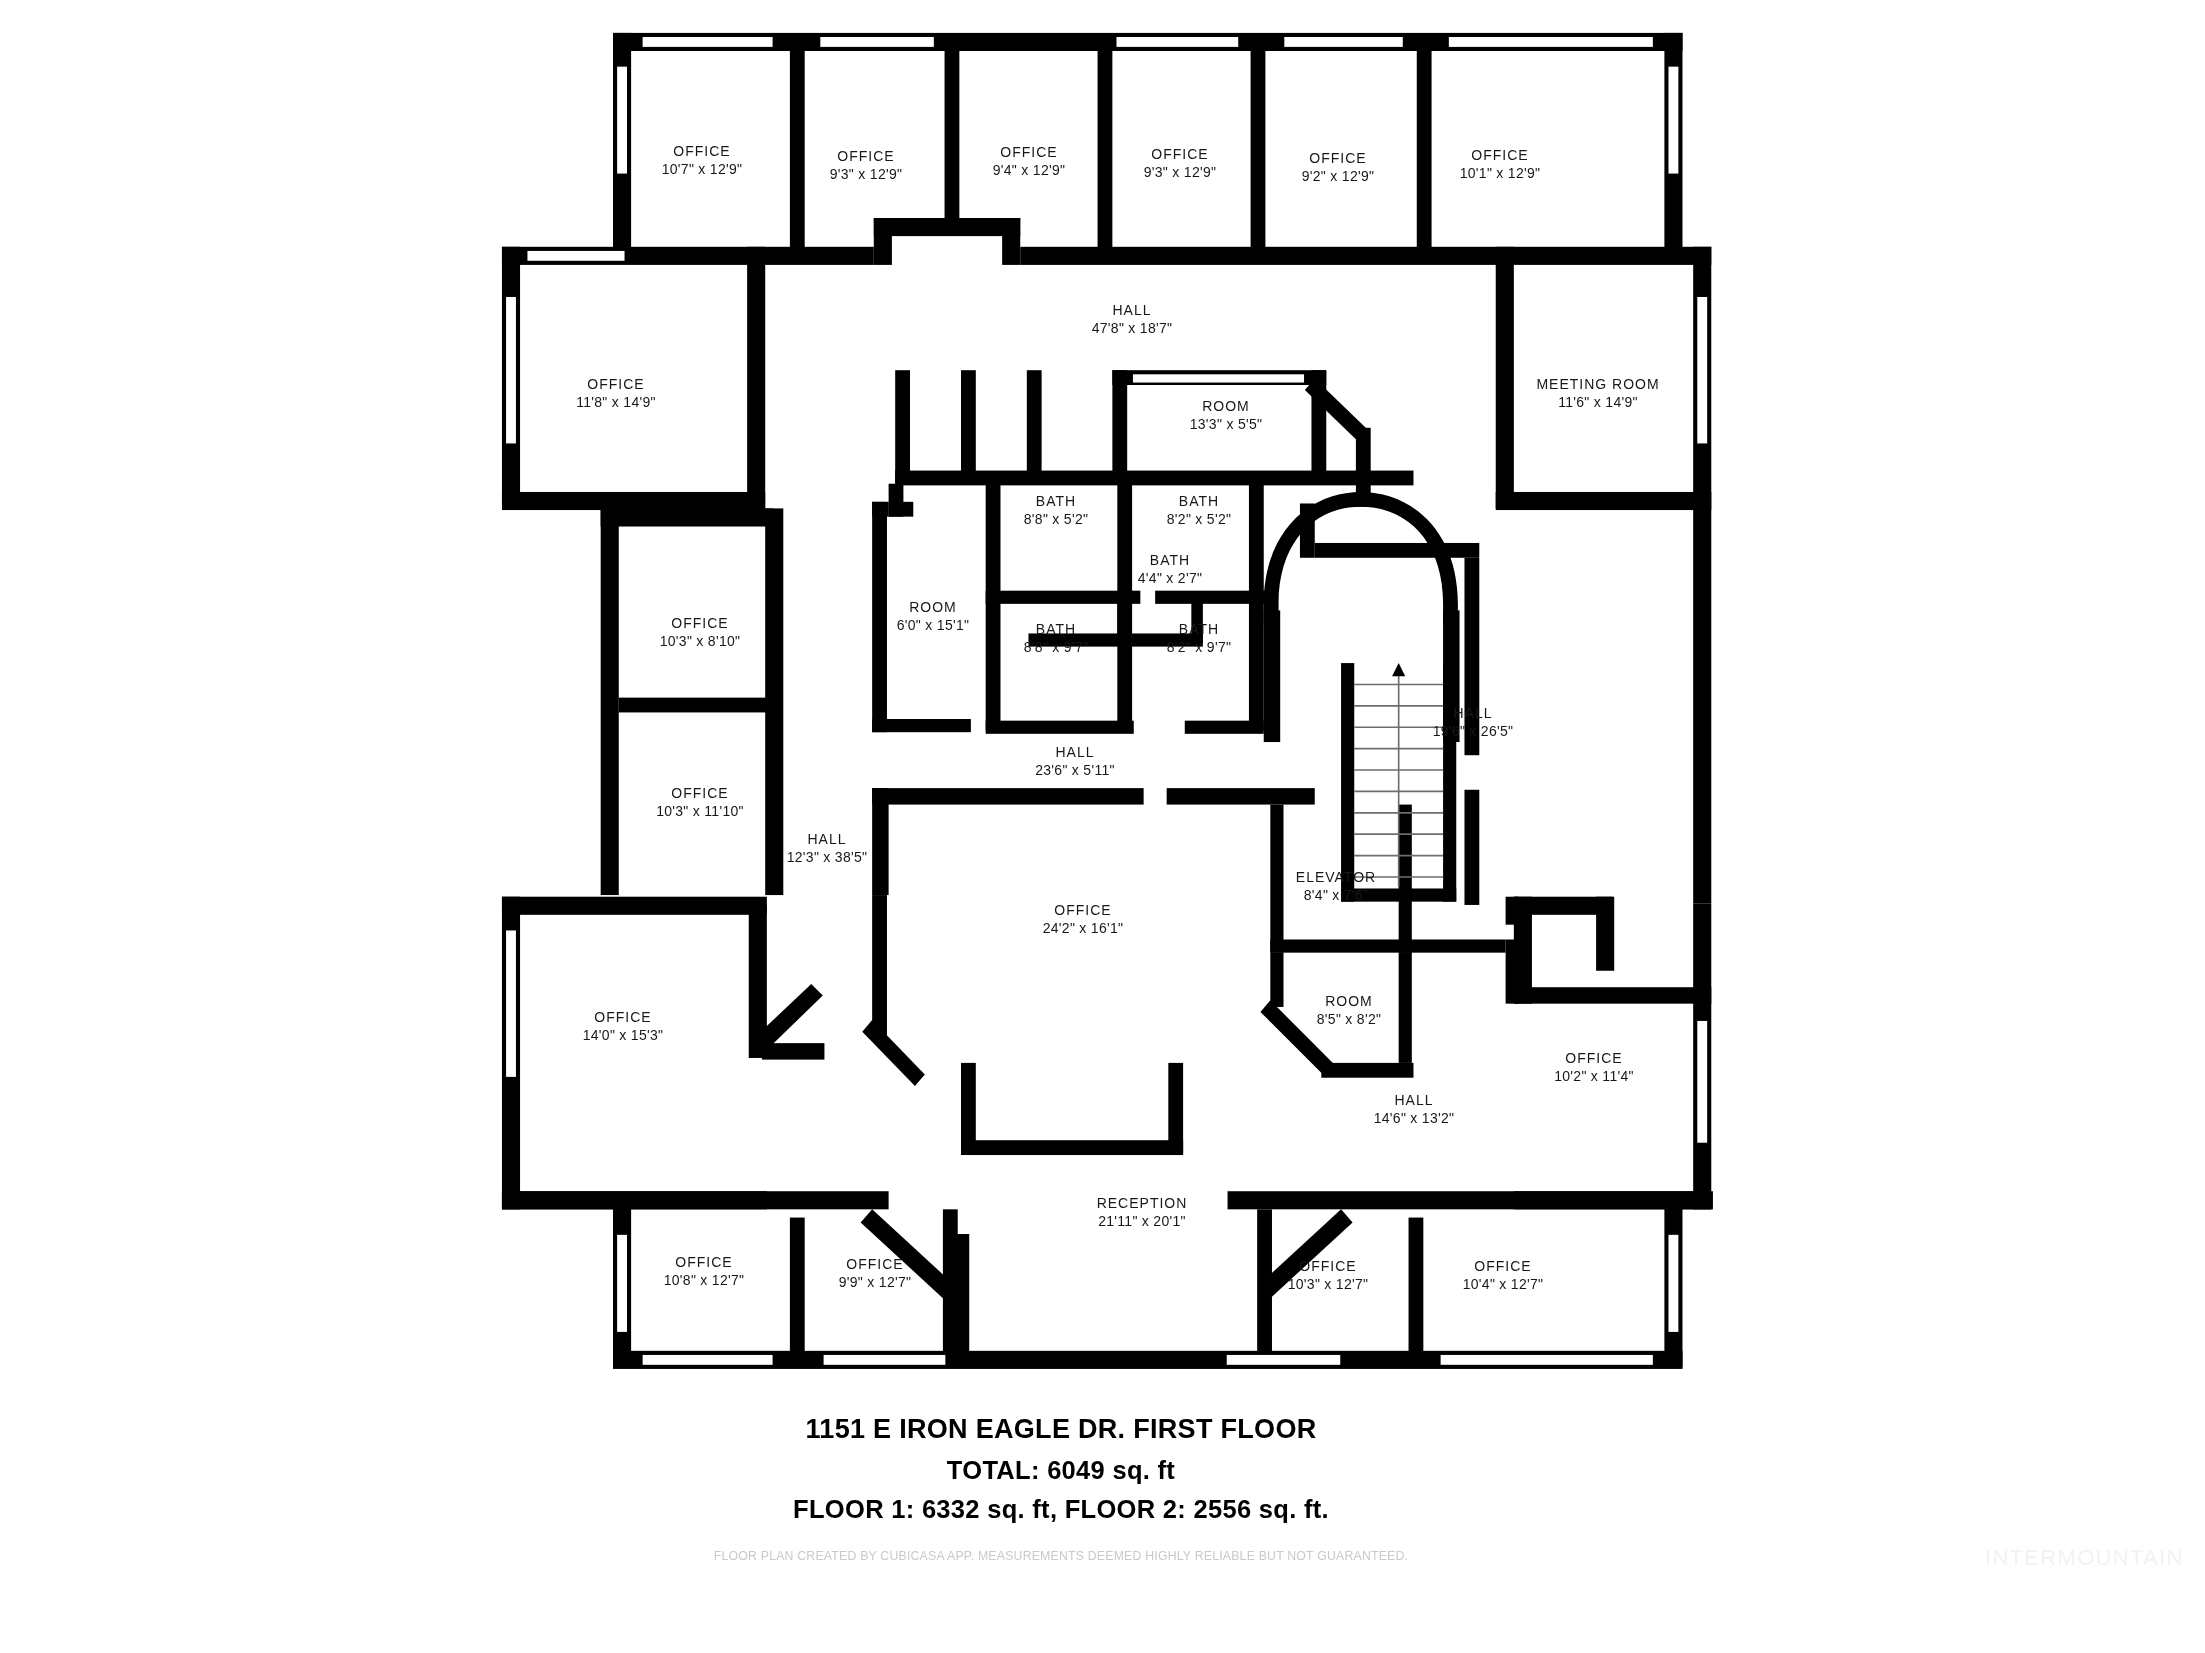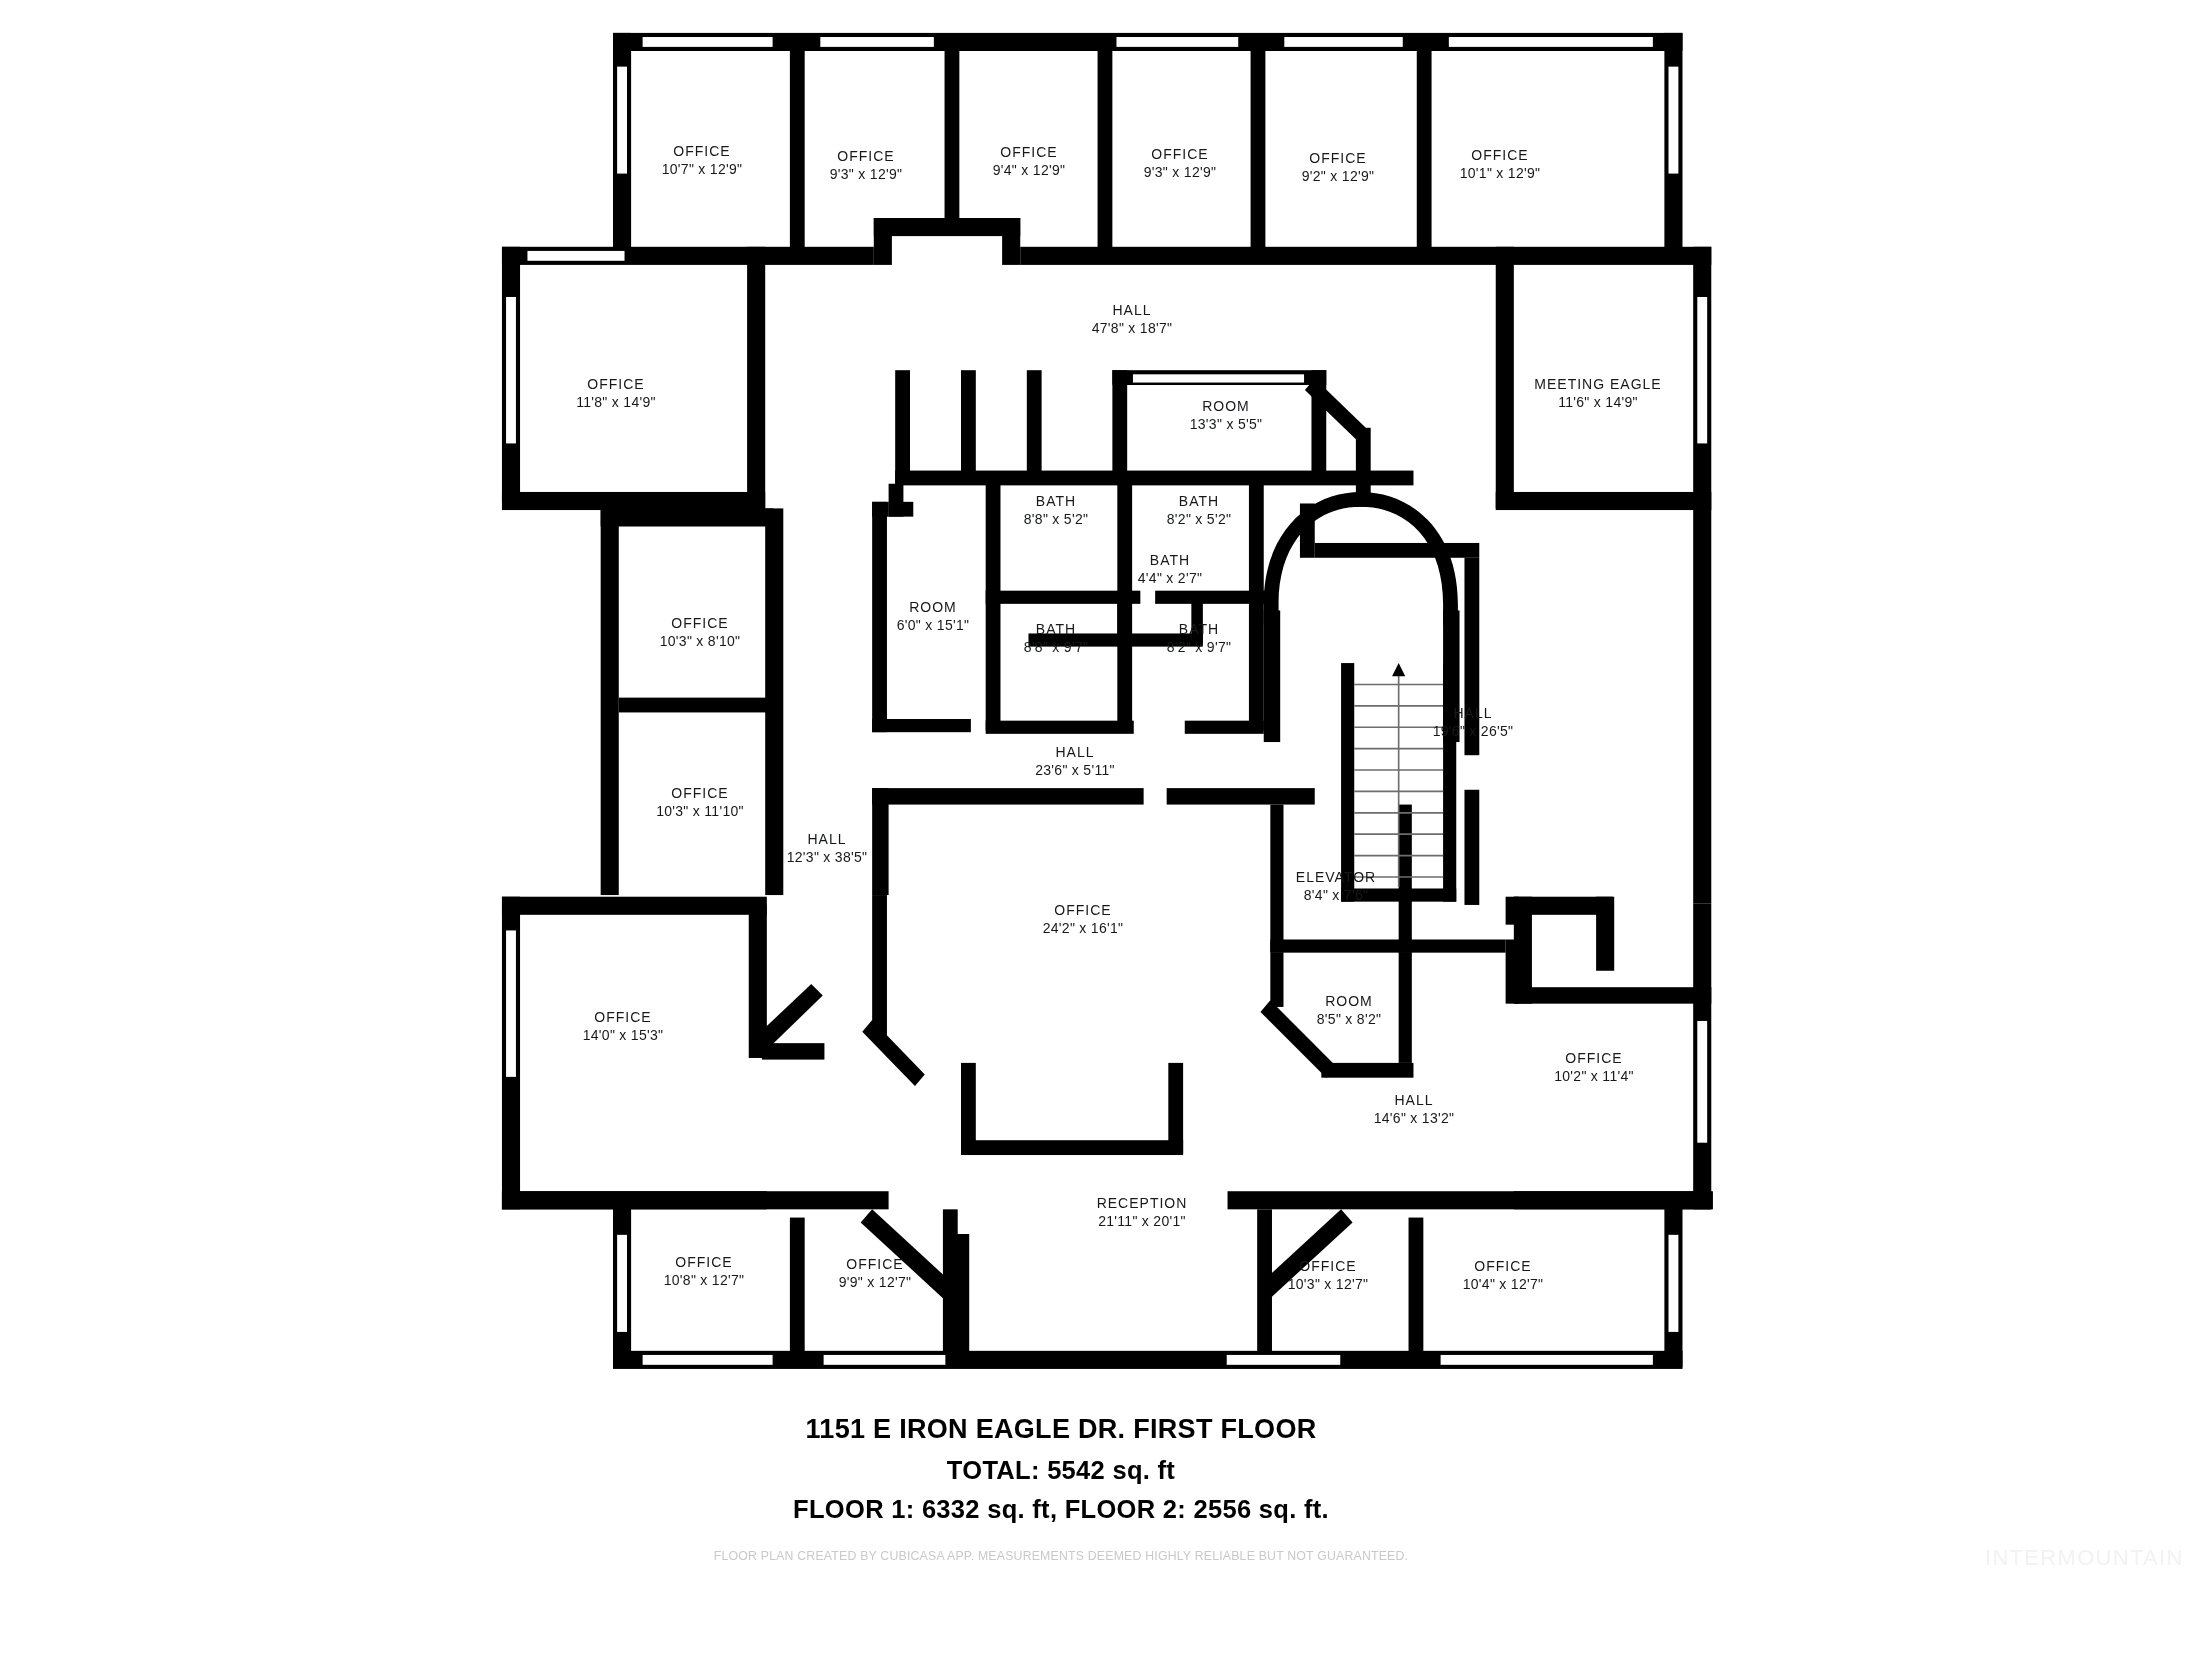--- a/index.html
+++ b/index.html
@@ -281,21 +281,21 @@
         </div>
         <div class="room-label" style="left: 1132px; top: 319px;">
           <div class="rl-name">HALL</div>
           <div class="rl-dim">47'8" x 18'7"</div>
         </div>
         <div class="room-label" style="left: 616px; top: 393px;">
           <div class="rl-name">OFFICE</div>
           <div class="rl-dim">11'8" x 14'9"</div>
         </div>
         <div class="room-label" style="left: 1598px; top: 393px;">
-          <div class="rl-name">MEETING EAGLE</div>
+          <div class="rl-name">MEETING ROOM</div>
           <div class="rl-dim">11'6" x 14'9"</div>
         </div>
         <div class="room-label" style="left: 1226px; top: 415px;">
           <div class="rl-name">ROOM</div>
           <div class="rl-dim">13'3" x 5'5"</div>
         </div>
         <div class="room-label" style="left: 1056px; top: 510px;">
           <div class="rl-name">BATH</div>
           <div class="rl-dim">8'8" x 5'2"</div>
         </div>
@@ -381,21 +381,21 @@
         </div>
         <div class="room-label" style="left: 1503px; top: 1275px;">
           <div class="rl-name">OFFICE</div>
           <div class="rl-dim">10'4" x 12'7"</div>
         </div>
       </div>
   </div>
 
   <div id="caption">
     <div id="cap-title" class="cap-line">1151 E IRON EAGLE DR. FIRST FLOOR</div>
-    <div id="cap-total" class="cap-line">TOTAL: 5542 sq. ft</div>
+    <div id="cap-total" class="cap-line">TOTAL: 6049 sq. ft</div>
     <div id="cap-floors" class="cap-line">FLOOR 1:  6332 sq. ft, FLOOR 2: 2556 sq. ft.</div>
     <div id="cap-disclaimer">FLOOR PLAN CREATED BY CUBICASA APP. MEASUREMENTS DEEMED HIGHLY RELIABLE BUT NOT GUARANTEED.</div>
   </div>
 
   <div id="watermark">INTERMOUNTAIN</div>
 
 </div>
 
 
 </body></html>

